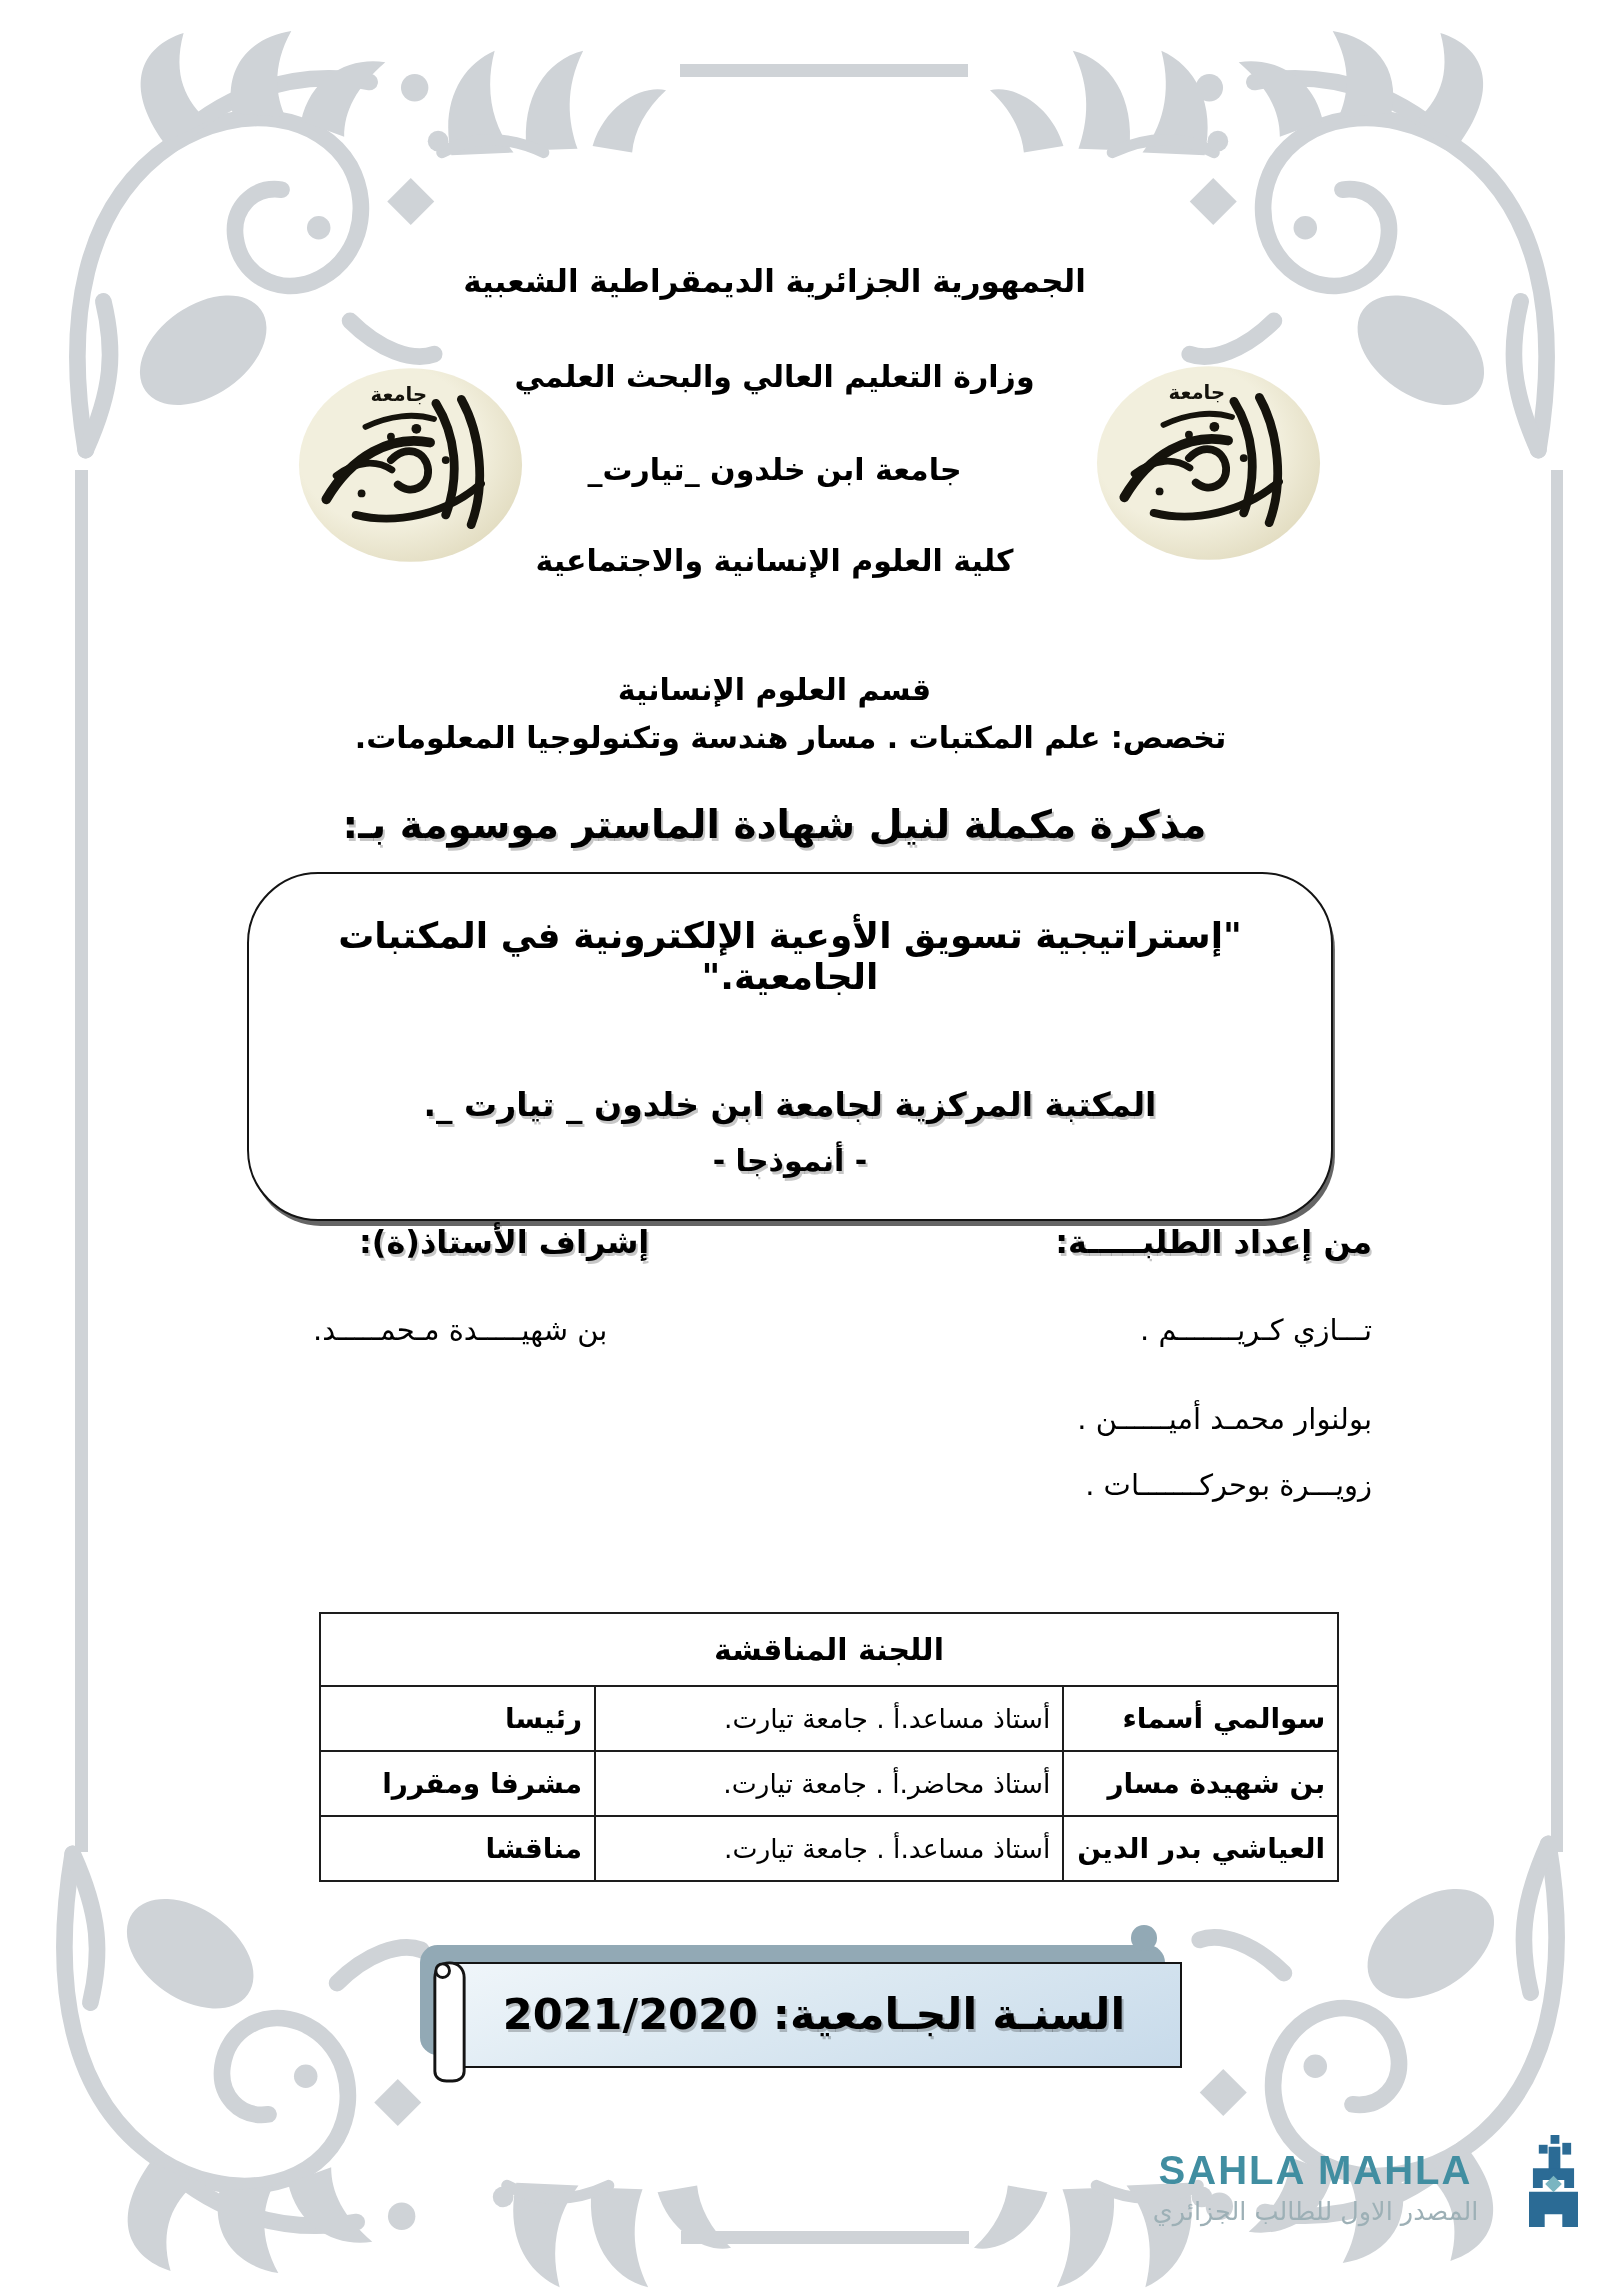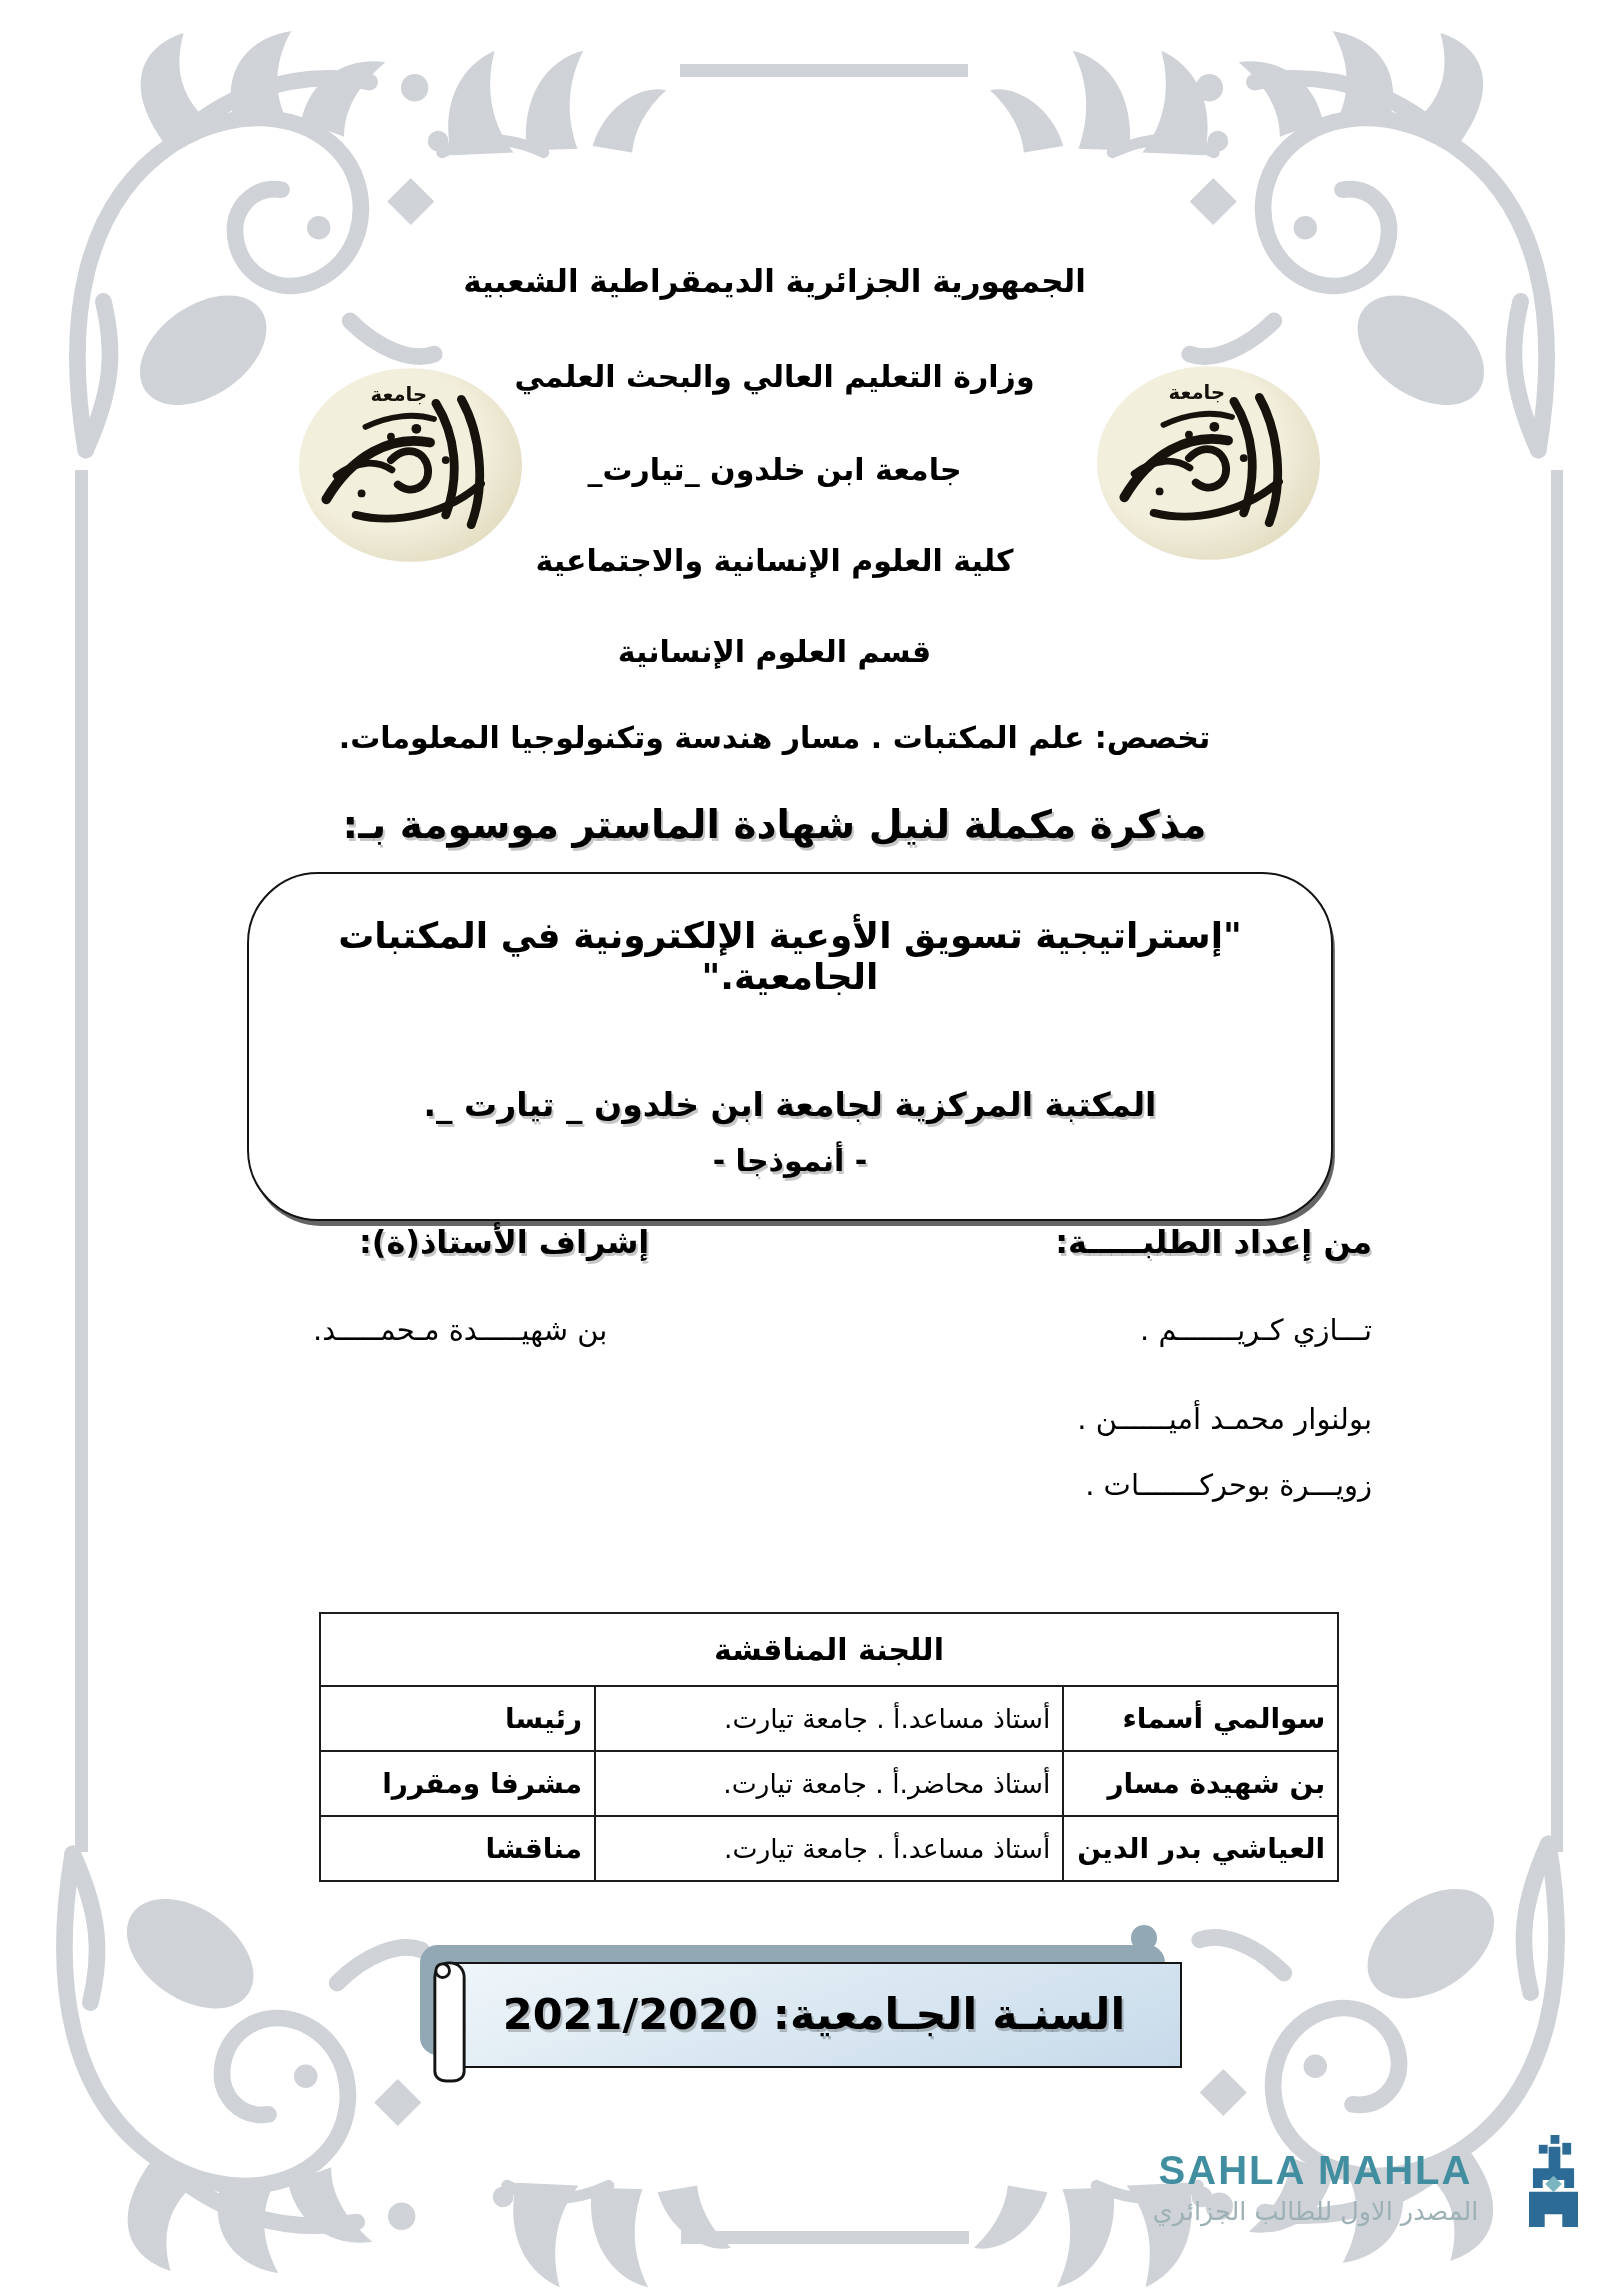--- a/index.html
+++ b/index.html
@@ -24,22 +24,22 @@
   
   .seal{position:absolute;width:227px;height:198px;}
   .seal.left{left:297px;top:366px;}
   .seal.right{left:1095px;top:364px;}
   
   .line{position:absolute;left:0;width:1549px;text-align:center;font-weight:bold;direction:rtl;}
   .l-republic{top:263px;font-size:31px;}
   .l-ministry{top:359px;font-size:30px;}
   .l-university{top:452px;font-size:30px;}
   .l-faculty{top:543px;font-size:30px;}
-  .l-department{top:634px;font-size:30px;}
-  .l-specialty{top:720px;font-size:30px;}
+  .l-department{top:672px;font-size:30px;}
+  .l-specialty{top:720px;font-size:30px;padding-left:16px;}
   .deco{text-shadow:2px 2.9px 0 rgba(0,0,0,0.22);}
   .l-note{top:802px;font-size:39px;}
   
   .title-box{position:absolute;left:247px;top:872px;width:1082px;height:345px;
              border:2.9px solid #141414;border-radius:71px;background:#fff;
              box-shadow:2.9px 5.9px 0 -1px rgba(50,50,50,0.75);}
   .tb-line{position:absolute;left:0;width:100%;text-align:center;font-weight:bold;direction:rtl;}
   .tb-1{top:41px;font-size:36px;}
   .tb-2{top:167px;font-size:33px;margin-top:44px;}
   .tb-3{top:269px;font-size:30px;}

